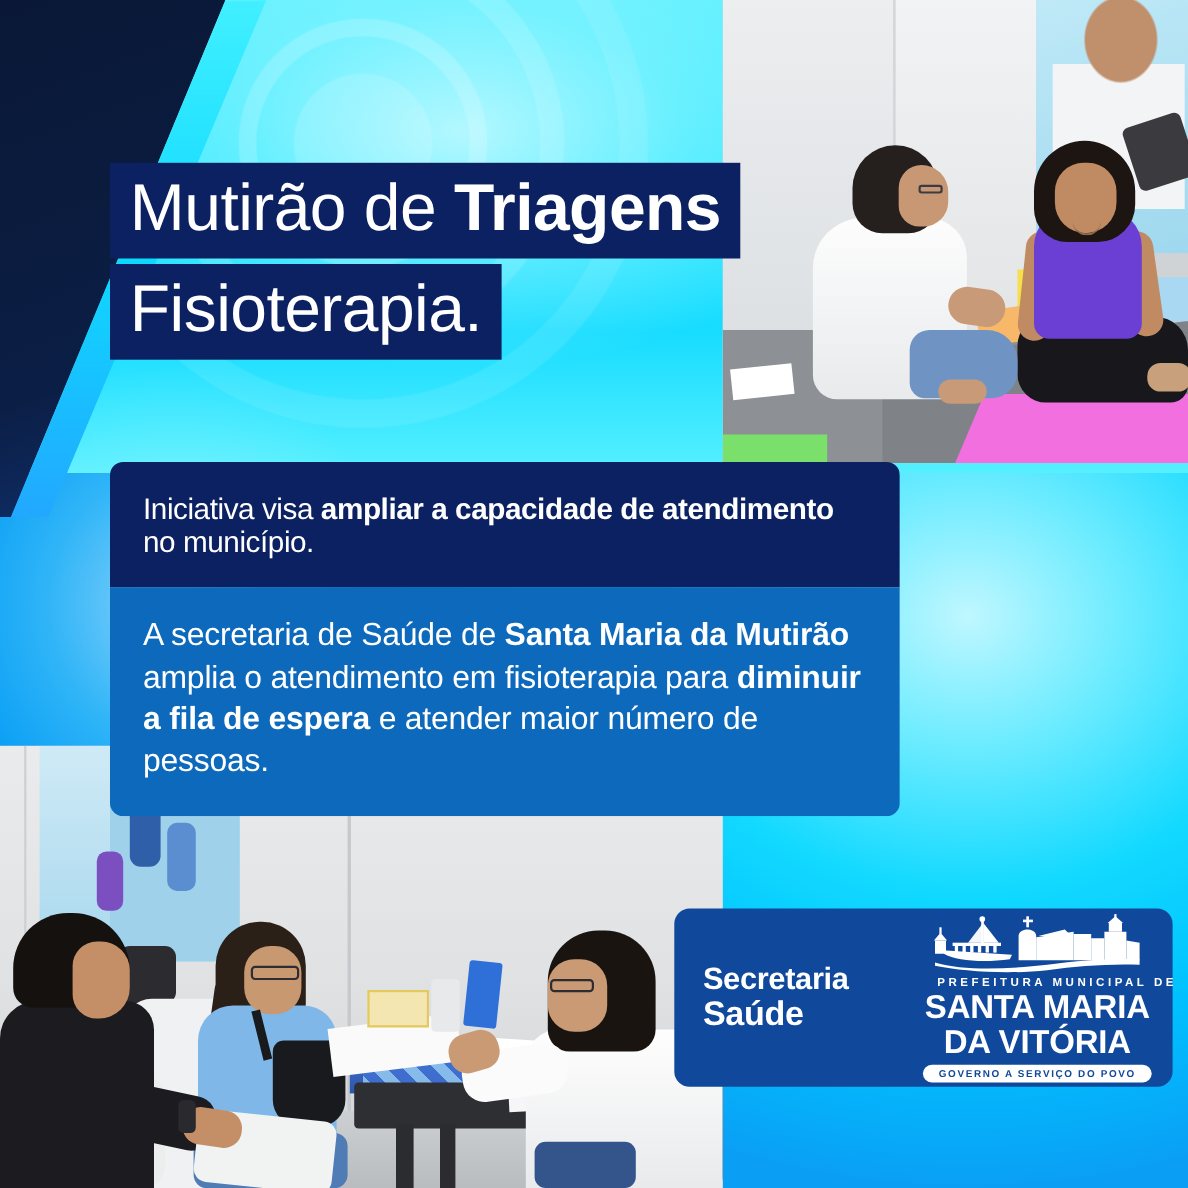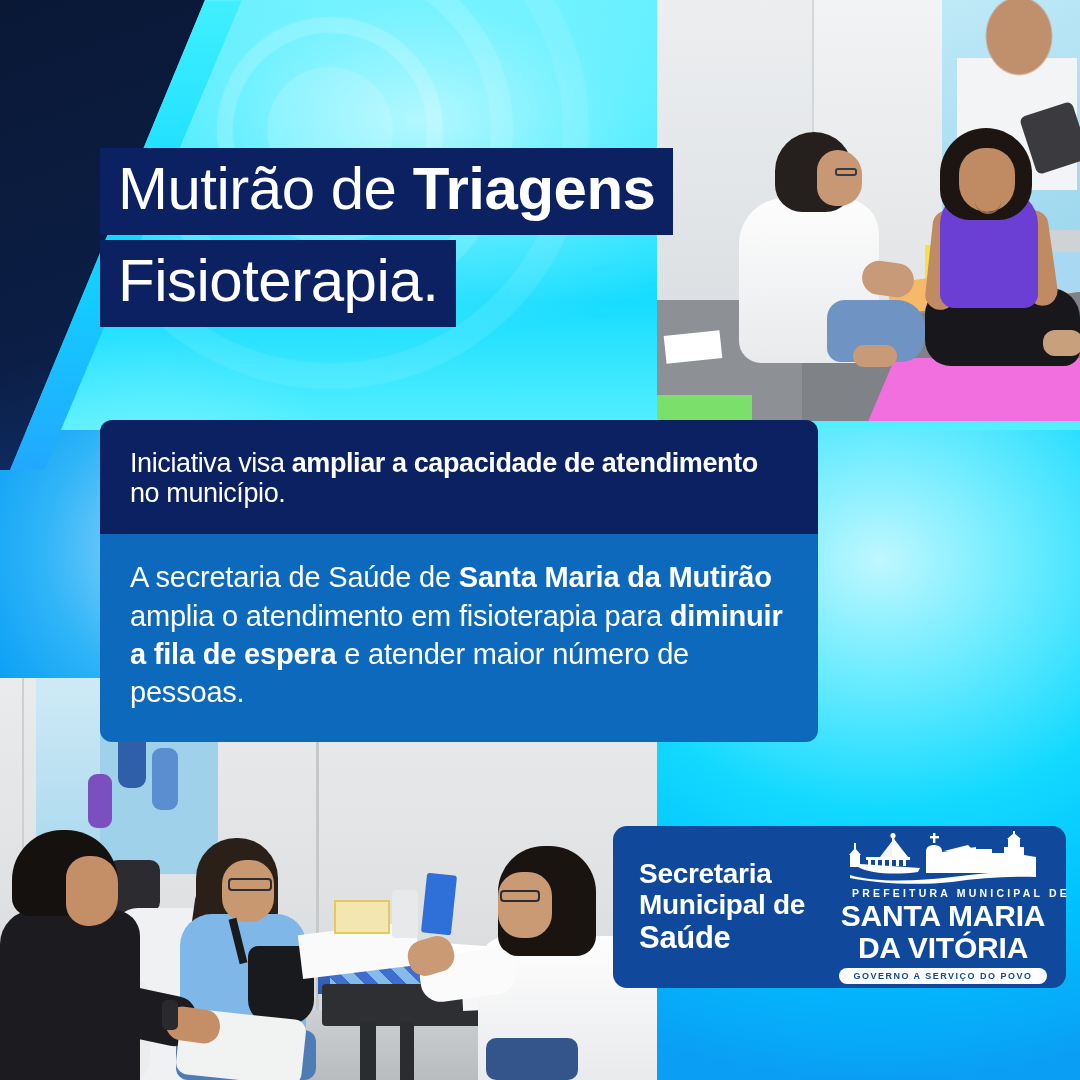--- a/index.html
+++ b/index.html
@@ -305,21 +305,20 @@
       <p><span>Iniciativa visa </span><b>ampliar a capacidade de atendimento</b><span> no município.</span></p>
     </div>
     <div class="card-bot">
       <p><span>A secretaria de Saúde de </span><b>Santa Maria da Mutirão</b><span> amplia o atendimento em fisioterapia para </span><b>diminuir a fila de espera</b><span> e atender maior número de pessoas.</span></p>
     </div>
   </div>
 
   <div class="logobar">
     <div class="sec-text">
       <div class="l1">Secretaria</div>
-      <div class="l2">Municipal de</div>
       <div class="l3">Saúde</div>
     </div>
     <div class="brand">
       <svg class="brand-emblem" viewBox="0 0 190 54">
         <g fill="#ffffff">
 
           <path d="M2 44 C28 52 70 50 104 46 C134 42 162 40 188 41 L188 46 C160 45 132 47 104 51 C68 55 26 52 2 47 Z"></path>
 
           <path d="M10 36 C22 43 48 44 70 41 L72 37 L12 33 Z"></path>
 

